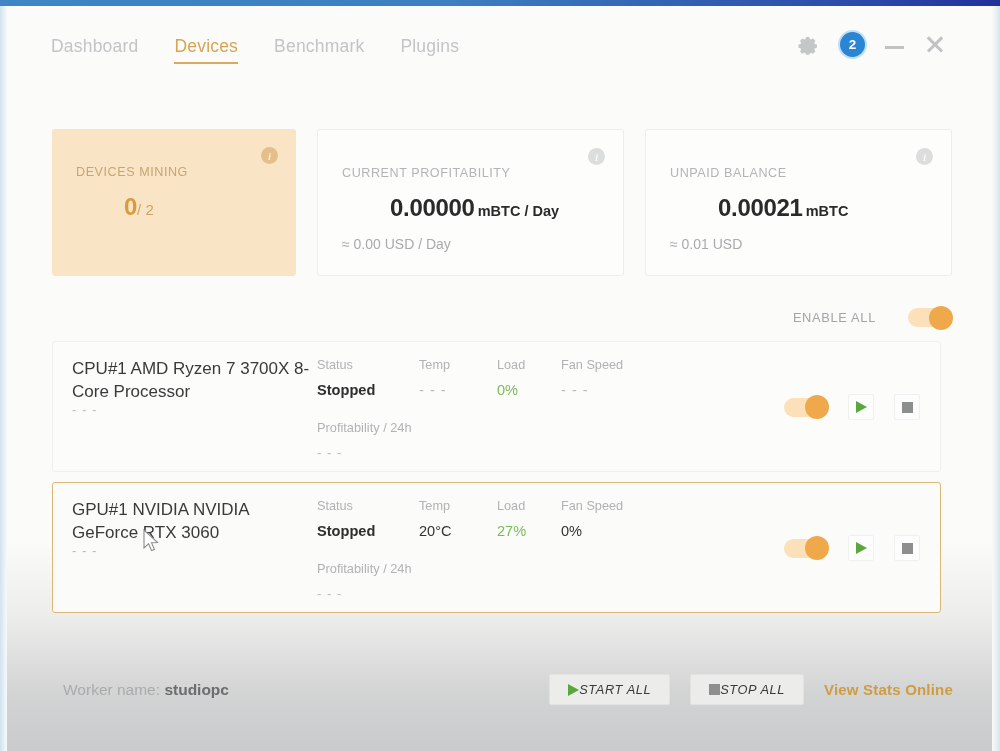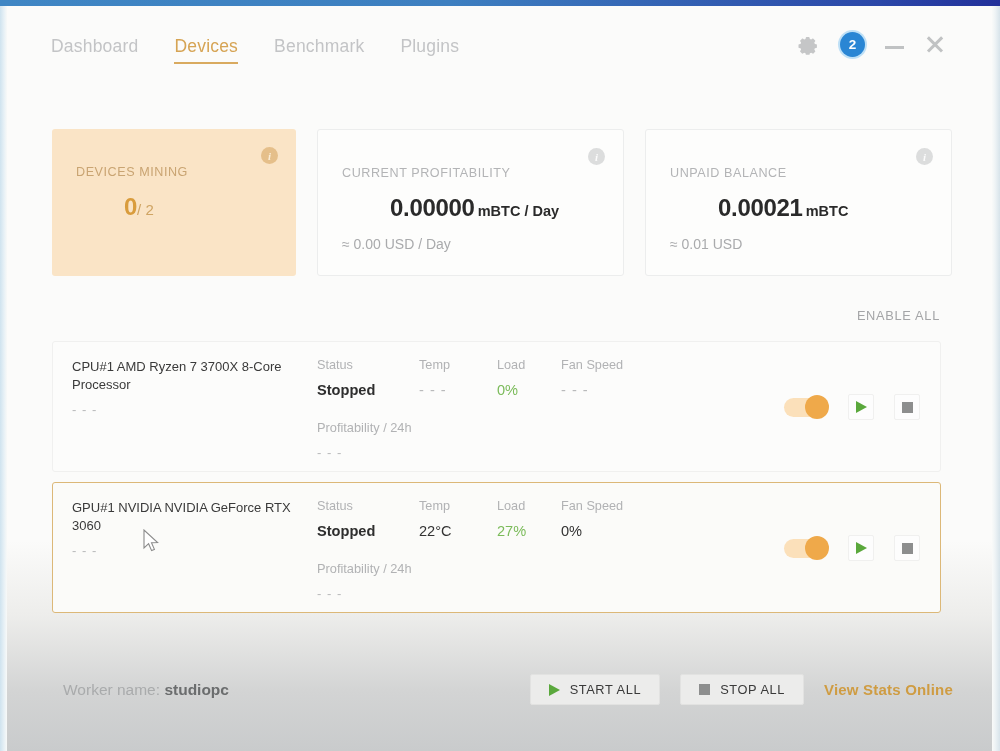--- a/index.html
+++ b/index.html
@@ -132,22 +132,22 @@
     background: #dcdddd; color: #fbfbfb;
     font-size: 11px; font-weight: bold; font-style: italic;
     font-family: "Liberation Serif", serif;
     display: flex; align-items: center; justify-content: center;
     cursor: pointer;
   }
   #card-devices-mining .info-icon { background: #e5bf8a; color: #faecd6; }
 
   
   #enable-all-row {
-    position: absolute; right: 60px; top: 308px;
-    display: flex; align-items: center; gap: 22px; flex-direction: column;
+    position: absolute; right: 48px; top: 308px;
+    display: flex; align-items: center; gap: 32px;
   }
   #enable-all-label {
     font-size: 12.8px; letter-spacing: .7px; color: #a4a5a7;
   }
 
   .toggle {
     width: 44px; height: 19px; border-radius: 10px;
     background: #fbe0ba; position: relative; cursor: pointer;
   }
   .toggle .knob {
@@ -167,21 +167,21 @@
     background: #fcfcfb;
     border: 1px solid #f0f0ef;
     margin-bottom: 10px;
   }
   .device-row.selected {
     border: 1px solid #dcb878;
     background: #fbfbf9;
   }
   .device-name {
     position: absolute; left: 19px; top: 16px; width: 238px;
-    font-size: 13px; color: #3a3a3a; line-height: 1.35;
+    font-size: 17px; color: #3a3a3a; line-height: 1.35;
   }
   .device-sub {
     position: absolute; left: 19px; top: 60px;
     font-size: 13px; color: #b9babb; letter-spacing: 1px;
   }
   .metric {
     position: absolute; top: 16px;
   }
   .metric-label {
     font-size: 12.7px; color: #b1b2b4;
@@ -232,23 +232,24 @@
     font-size: 15.5px; color: #a9abac;
   }
   #worker-name b { color: #6b6d6e; }
   #footer-actions {
     position: absolute; right: 39px; top: 13px;
     display: flex; align-items: center; gap: 20px;
   }
   .footer-btn {
     height: 31px; padding: 0 18px;
     background: #ececeb; border: 1px solid #e2e2e1; border-radius: 2px;
-    display: flex; align-items: center; gap: 10px;
+    display: flex; align-items: center; 
     font-size: 12.8px; letter-spacing: .6px; color: #3a3a3a;
     cursor: pointer;
+    font-style: italic;
   }
   #view-stats-link {
     font-size: 15px; font-weight: bold; color: #cf9c42;
     cursor: pointer; letter-spacing: .2px; 
   }
 
   
   #mouse-cursor {
     position: absolute; left: 143px; top: 529px;
     width: 18px; height: 26px; pointer-events: none;
@@ -375,21 +376,21 @@
     <div class="device-row selected">
       <div class="device-name">GPU#1 NVIDIA NVIDIA GeForce RTX 3060</div>
       <div class="device-sub">- - -</div>
 
       <div class="metric m-status">
         <div class="metric-label">Status</div>
         <div class="metric-value">Stopped</div>
       </div>
       <div class="metric m-temp">
         <div class="metric-label">Temp</div>
-        <div class="metric-value plain">22°C</div>
+        <div class="metric-value plain">20°C</div>
       </div>
       <div class="metric m-load">
         <div class="metric-label">Load</div>
         <div class="metric-value green">27%</div>
       </div>
       <div class="metric m-fan">
         <div class="metric-label">Fan Speed</div>
         <div class="metric-value plain">0%</div>
       </div>
 

